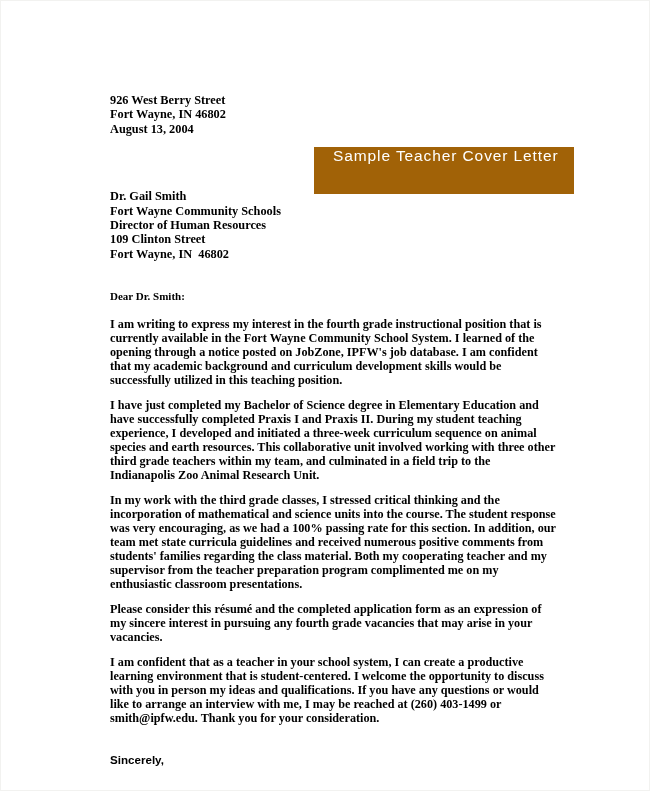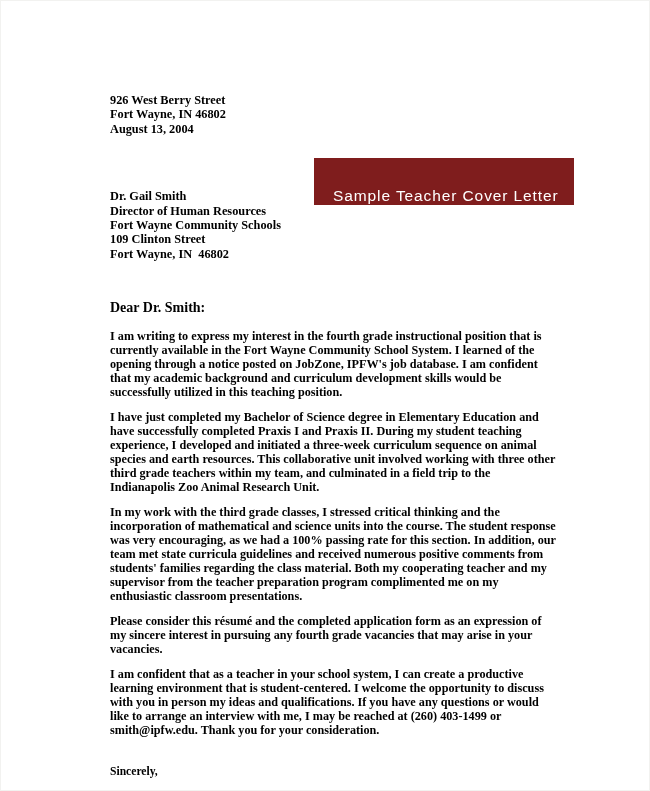--- a/index.html
+++ b/index.html
@@ -41,22 +41,22 @@
   .recipient-block {
     margin-top: 53px;
     font-size: 12.3px;
     line-height: 14.4px;
     font-weight: 600;
   }
   .recipient-block div { white-space: pre; }
 
   
   .salutation {
-    margin-top: 40px;
-    font-size: 14px;
+    margin-top: 28px;
+    font-size: 11px;
     line-height: 14.4px;
     font-weight: 600;
   }
 
   
   .body-paragraphs { margin-top: 13px; }
   .body-paragraph {
     font-size: 12.2px;
     line-height: 14px;
     font-weight: 600;
@@ -64,33 +64,33 @@
     text-align: left;
     white-space: pre-line;
   }
 
   
   .closing-block { margin-top: 28px; }
   .closing-line {
     font-size: 11.6px;
     line-height: 14px;
     font-weight: 600;
-    font-family: Liberation Serif, serif;
+    font-family: Liberation Sans, sans-serif;
   }
 
   
   .title-banner {
     position: absolute;
     left: 313px;
-    top: 157px;
+    top: 146px;
     width: 260px;
     height: 47px;
-    background: #7f1d1d;
+    background: #a16207;
     display: flex;
-    align-items: flex-end;
+    align-items: flex-start;
   }
   .title-banner-text {
     color: #ffffff;
     font-family: "Liberation Sans", sans-serif;
     font-size: 15.5px;
     letter-spacing: 0.9px;
     padding-left: 19px;
     white-space: nowrap;
   }
 </style>
@@ -106,22 +106,22 @@
   <div class="letter">
 
     <div class="sender-block">
       <div>926 West Berry Street</div>
       <div>Fort Wayne, IN 46802</div>
       <div>August 13, 2004</div>
     </div>
 
     <div class="recipient-block">
       <div>Dr. Gail Smith</div>
+      <div>Fort Wayne Community Schools</div>
       <div>Director of Human Resources</div>
-      <div>Fort Wayne Community Schools</div>
       <div>109 Clinton Street</div>
       <div>Fort Wayne, IN  46802</div>
     </div>
 
     <div class="salutation">Dear Dr. Smith:</div>
 
     <div class="body-paragraphs">
       <p class="body-paragraph">I am writing to express my interest in the fourth grade instructional position that is currently available in the Fort Wayne Community School System. I learned of the opening through a notice posted on JobZone, IPFW's job database. I am confident that my academic background and curriculum development skills would be successfully utilized in this teaching position.</p>
       <p class="body-paragraph">I have just completed my Bachelor of Science degree in Elementary Education and have successfully completed Praxis I and Praxis II. During my student teaching experience, I developed and initiated a three-week curriculum sequence on animal species and earth resources. This collaborative unit involved working with three other third grade teachers within my team, and culminated in a field trip to the Indianapolis Zoo Animal Research Unit.</p>
       <p class="body-paragraph">In my work with the third grade classes, I stressed critical thinking and the incorporation of mathematical and science units into the course.  The student response was very encouraging, as we had a 100% passing rate for this section.  In addition, our team met state curricula guidelines and received numerous positive comments from students' families regarding the class material. Both my cooperating teacher and my supervisor from the teacher preparation program complimented me on my enthusiastic classroom presentations.</p>

